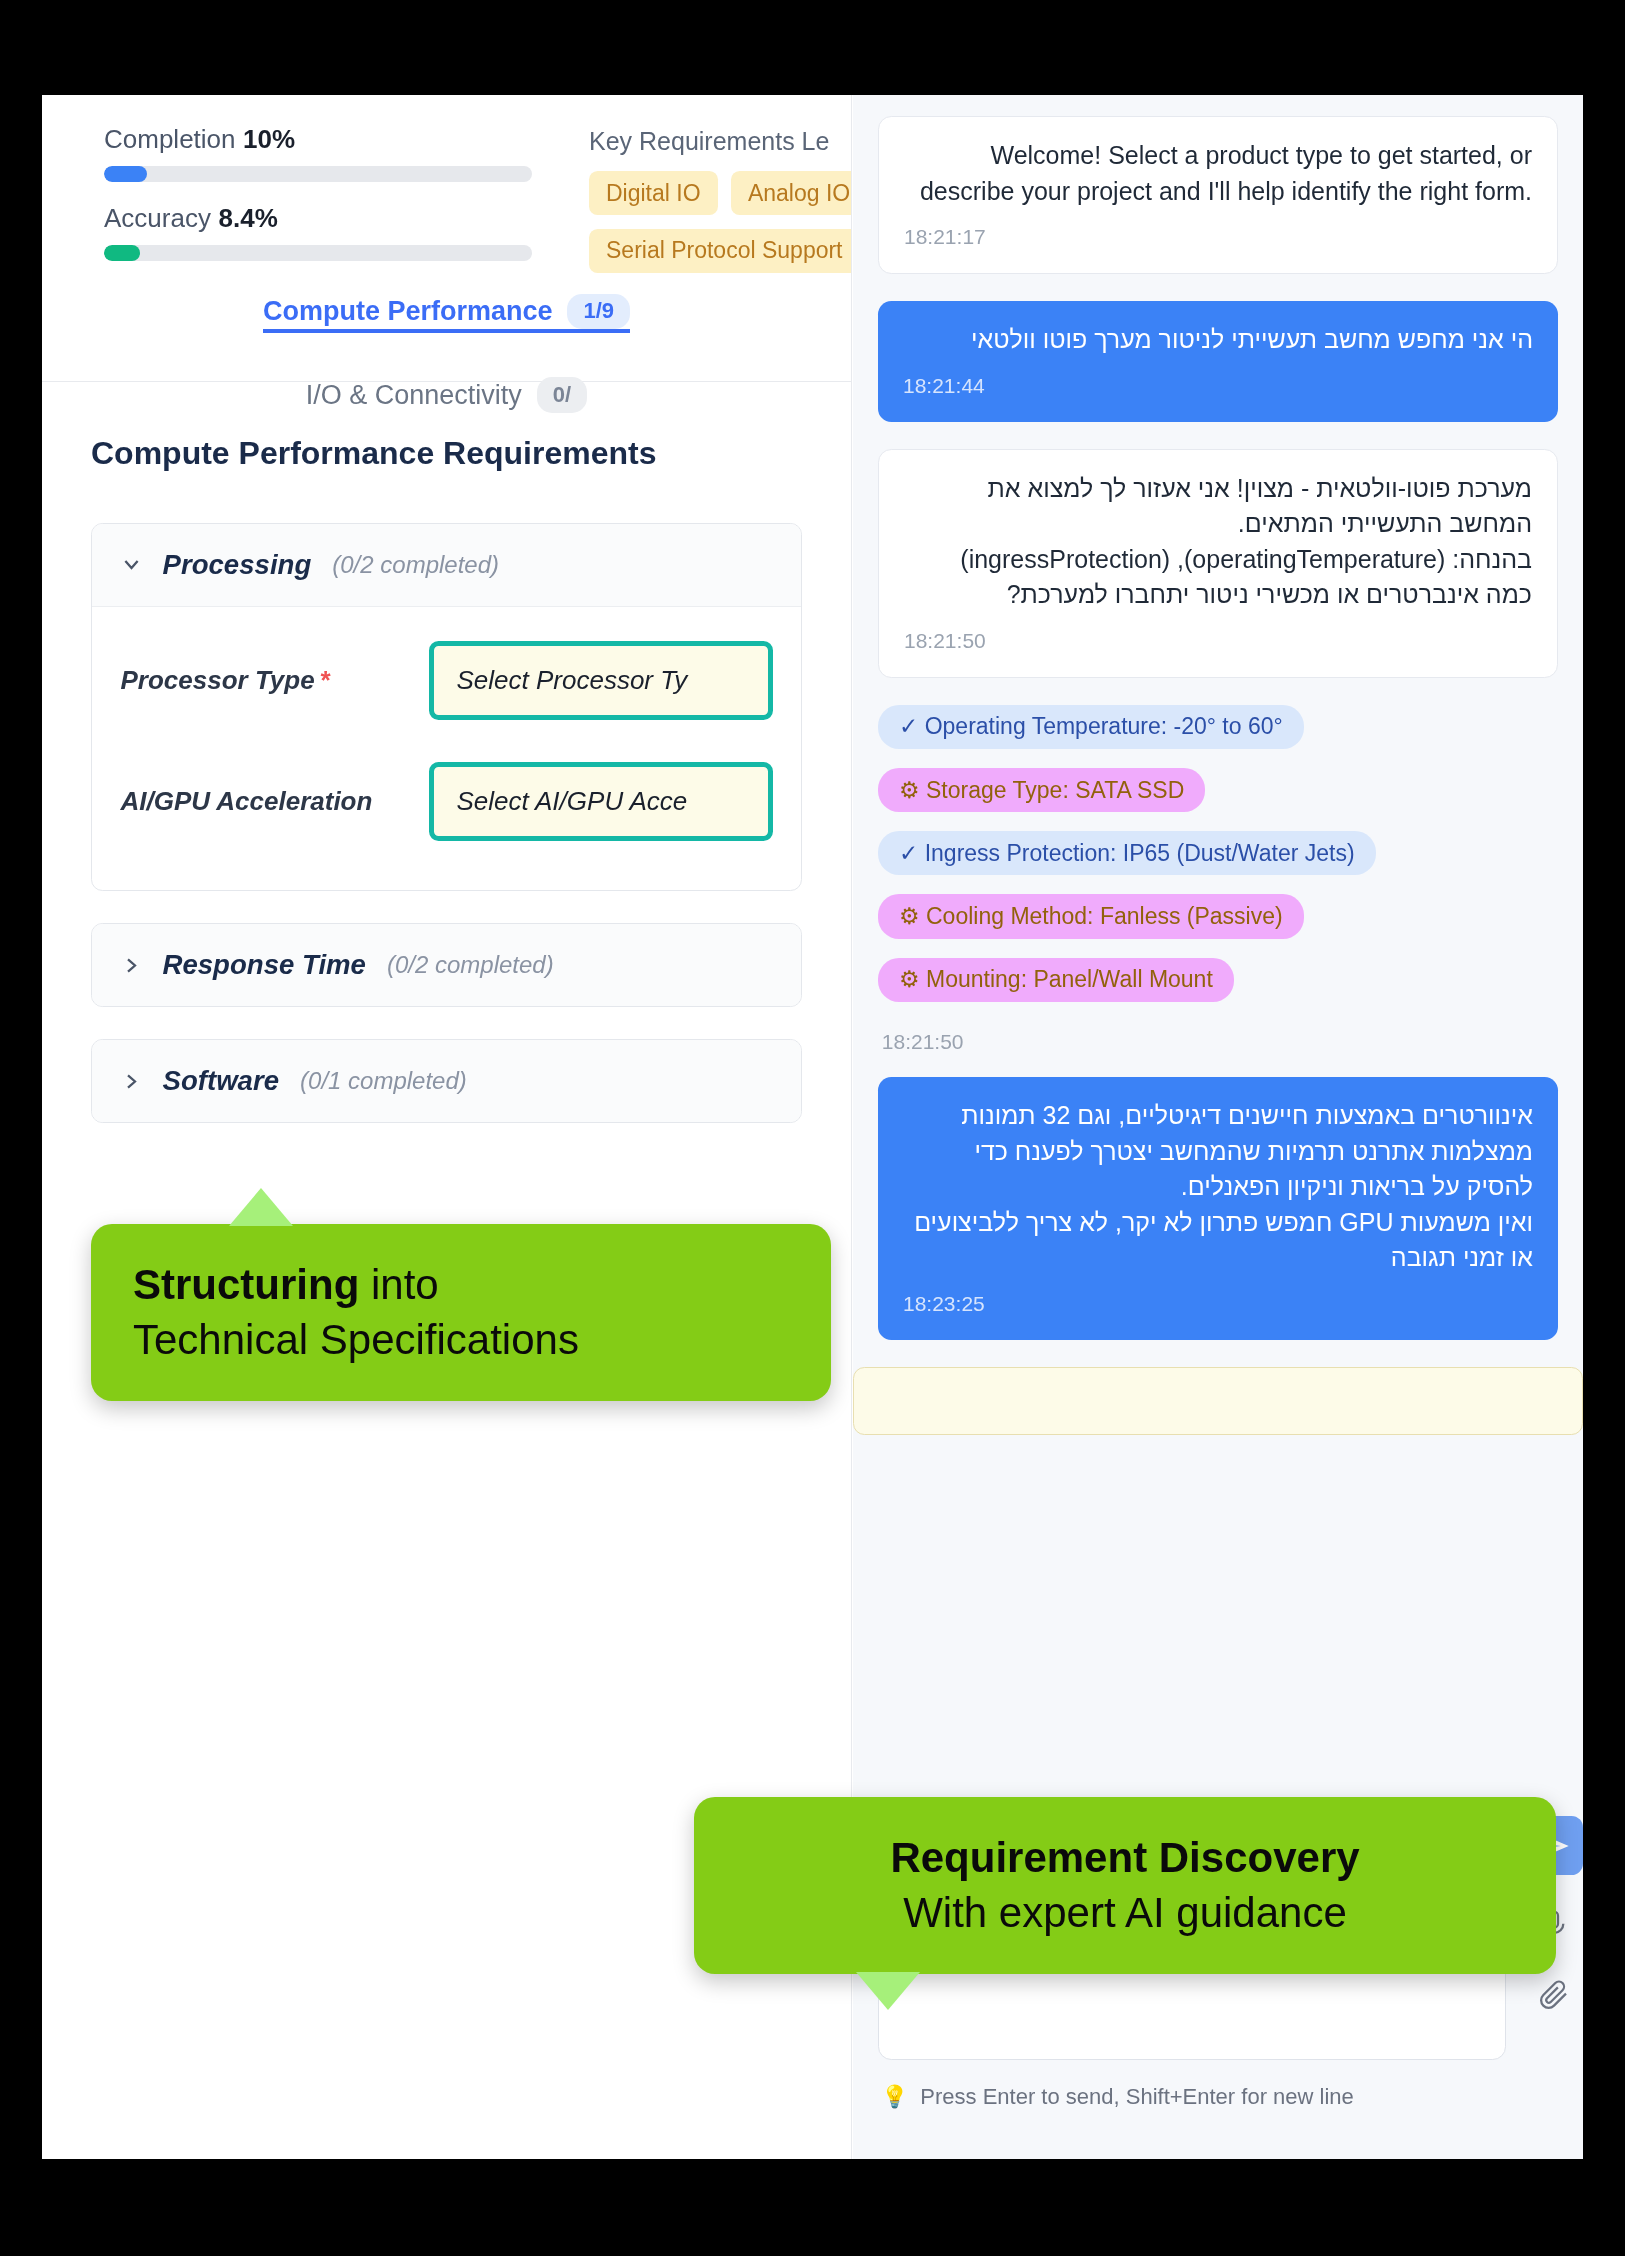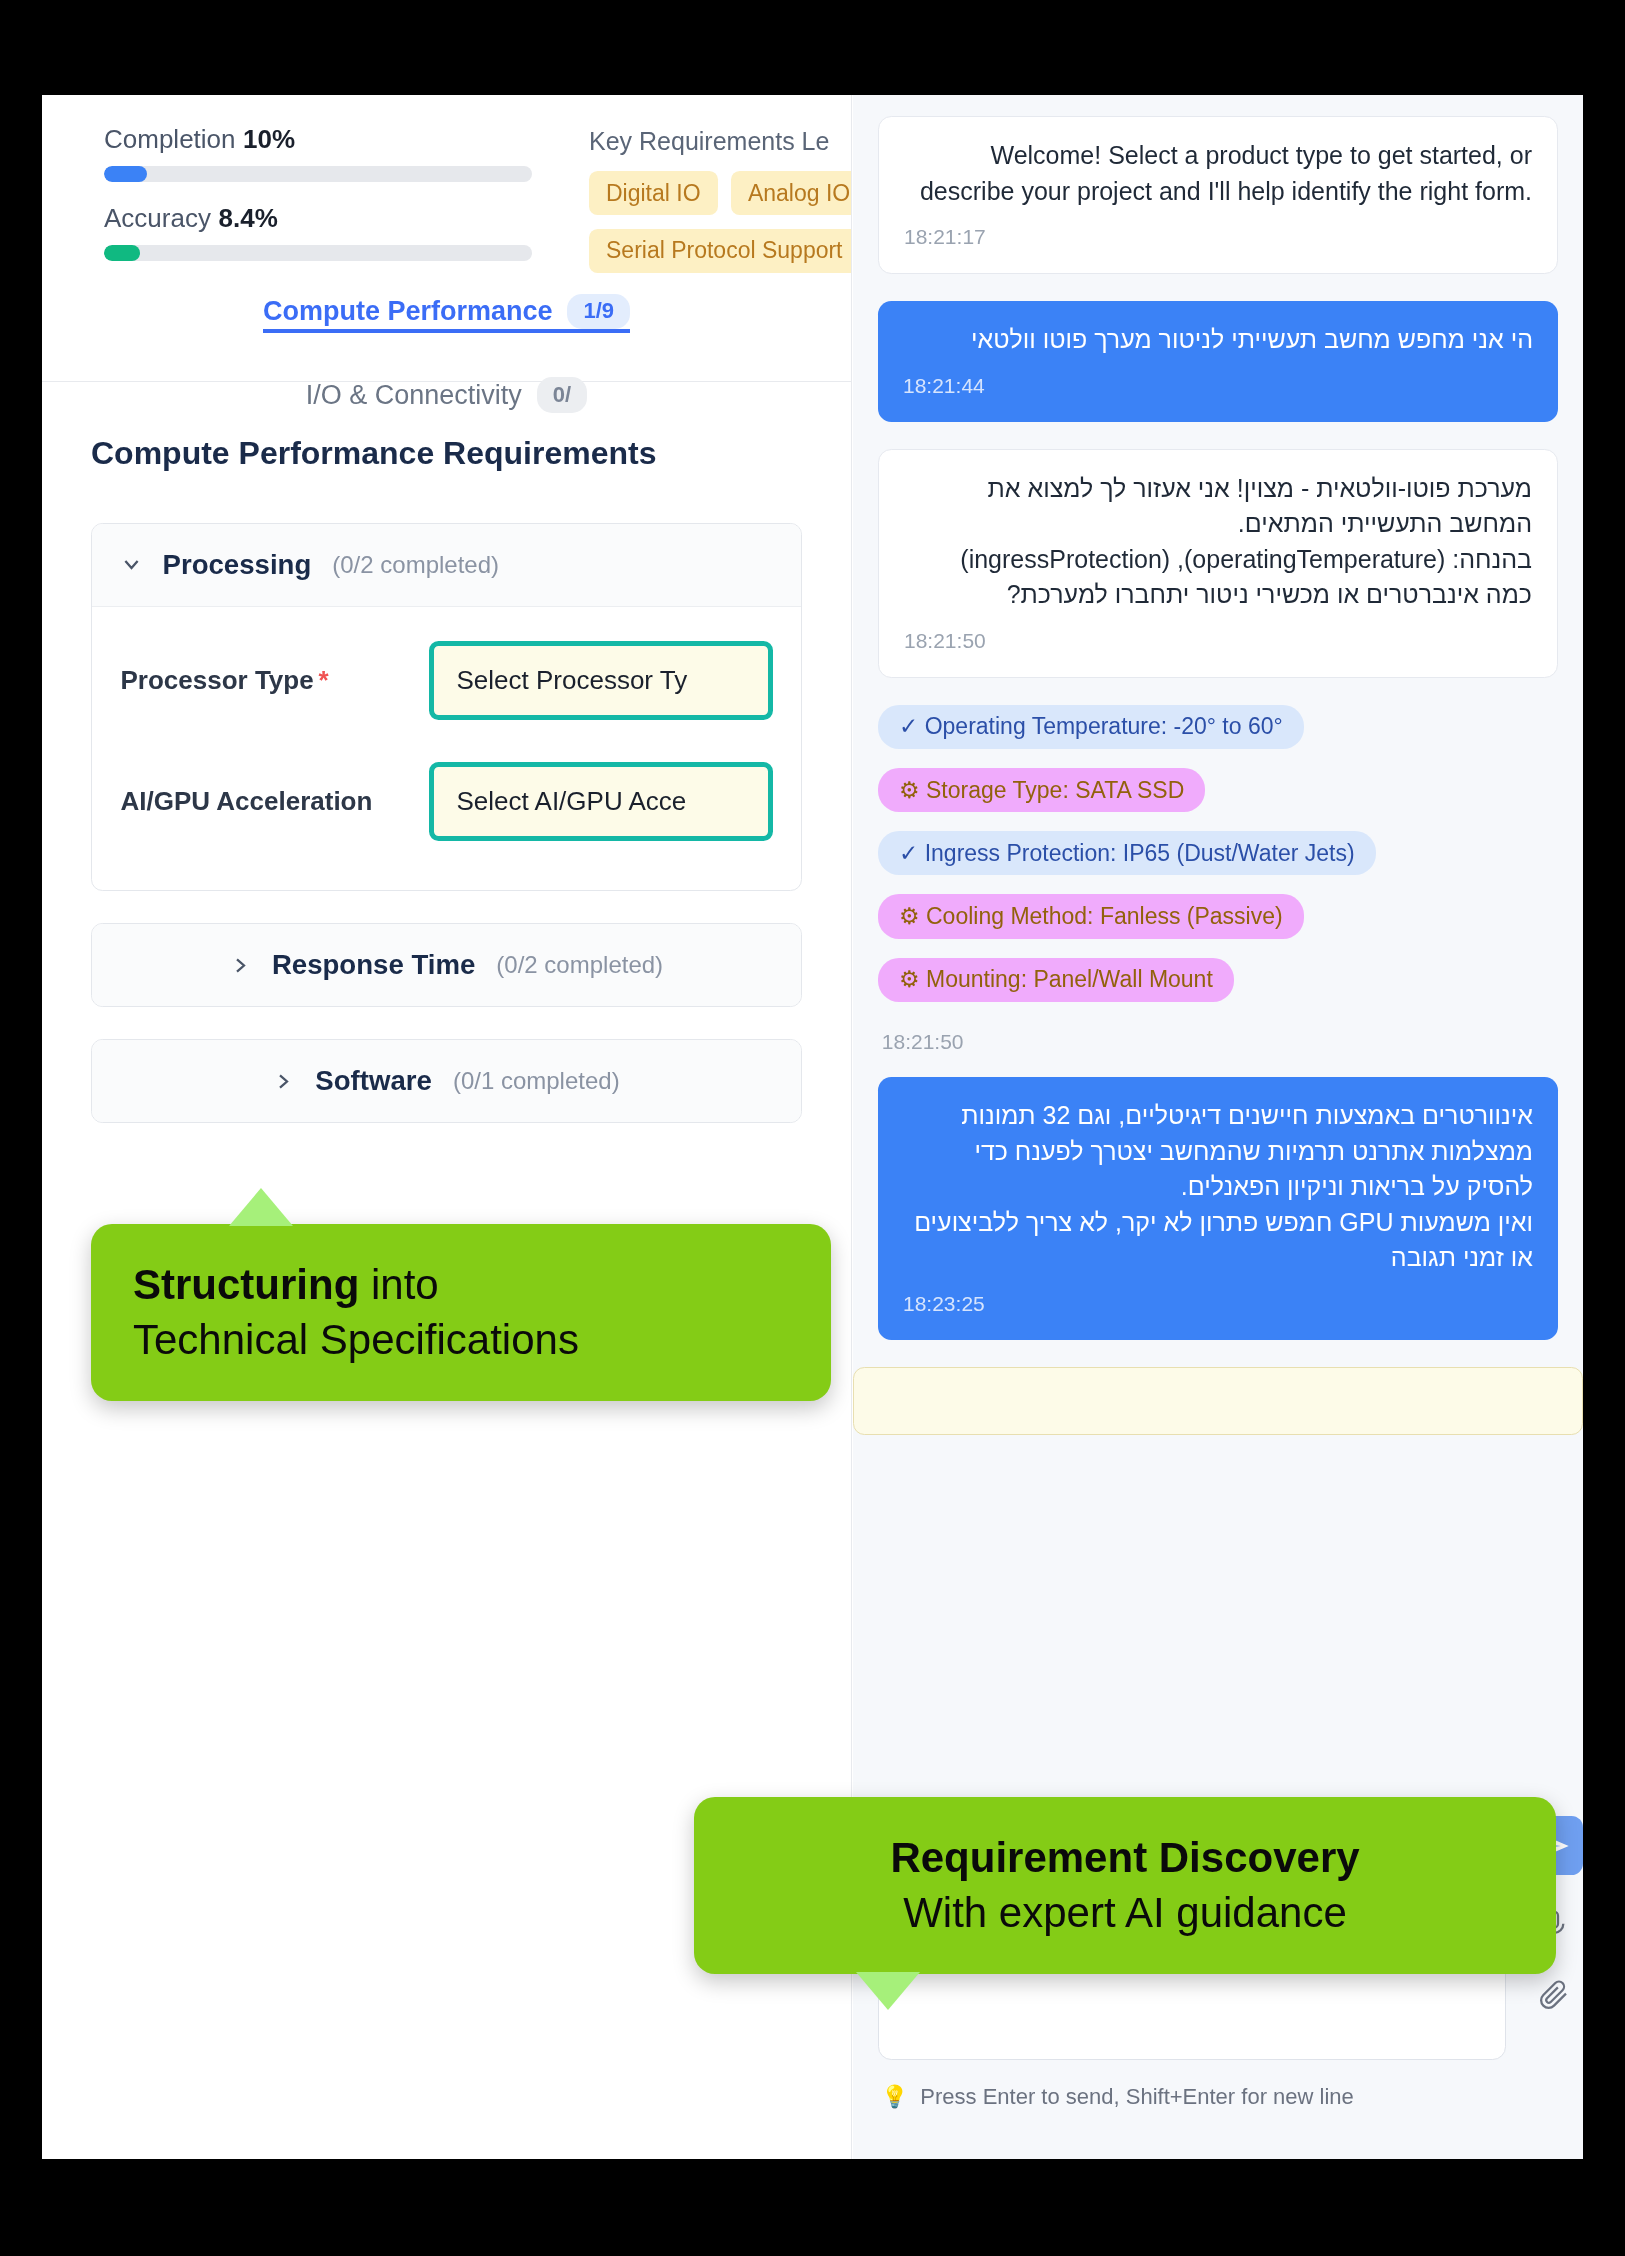--- a/index.html
+++ b/index.html
@@ -78,28 +78,28 @@
   
   .section-title {
     font-size: 32px; font-weight: bold; color: #1a2b4a;
     padding: 53px 0 0 49px;
   }
 
   
   .acc-list { padding: 51px 49px 0 49px; }
   .acc-card {
     border: 1px solid #e4e7ec; border-radius: 11.4px;
-    margin-bottom: 32px; overflow: hidden; background: #fff;
+    margin-bottom: 32px; overflow: hidden; background: #fff; font-style: italic;
   }
   .acc-head {
     display: flex; align-items: center; gap: 21px;
     background: #fafbfc; padding: 25px 28.5px;
     border-bottom: 1px solid #eceef1;
   }
-  .acc-card.collapsed .acc-head { border-bottom: none; justify-content: center; }
+  .acc-card.collapsed .acc-head { border-bottom: none; }
   .chev { width: 21px; height: 21px; color: #4a5568; display: block; }
   .acc-name { font-size: 27.6px; font-weight: bold; color: #1a2b4a; }
   .acc-count { font-size: 24px; color: #8a93a3; }
 
   .acc-body { padding: 13.3px 28.5px 28.5px 28.5px; }
   .field-row {
     display: flex; align-items: center; gap: 23px;
     padding: 21px 0;
   }
   .field-label { width: 285px; flex: none; font-size: 26px; color: #2d3748; font-weight: bold; }

